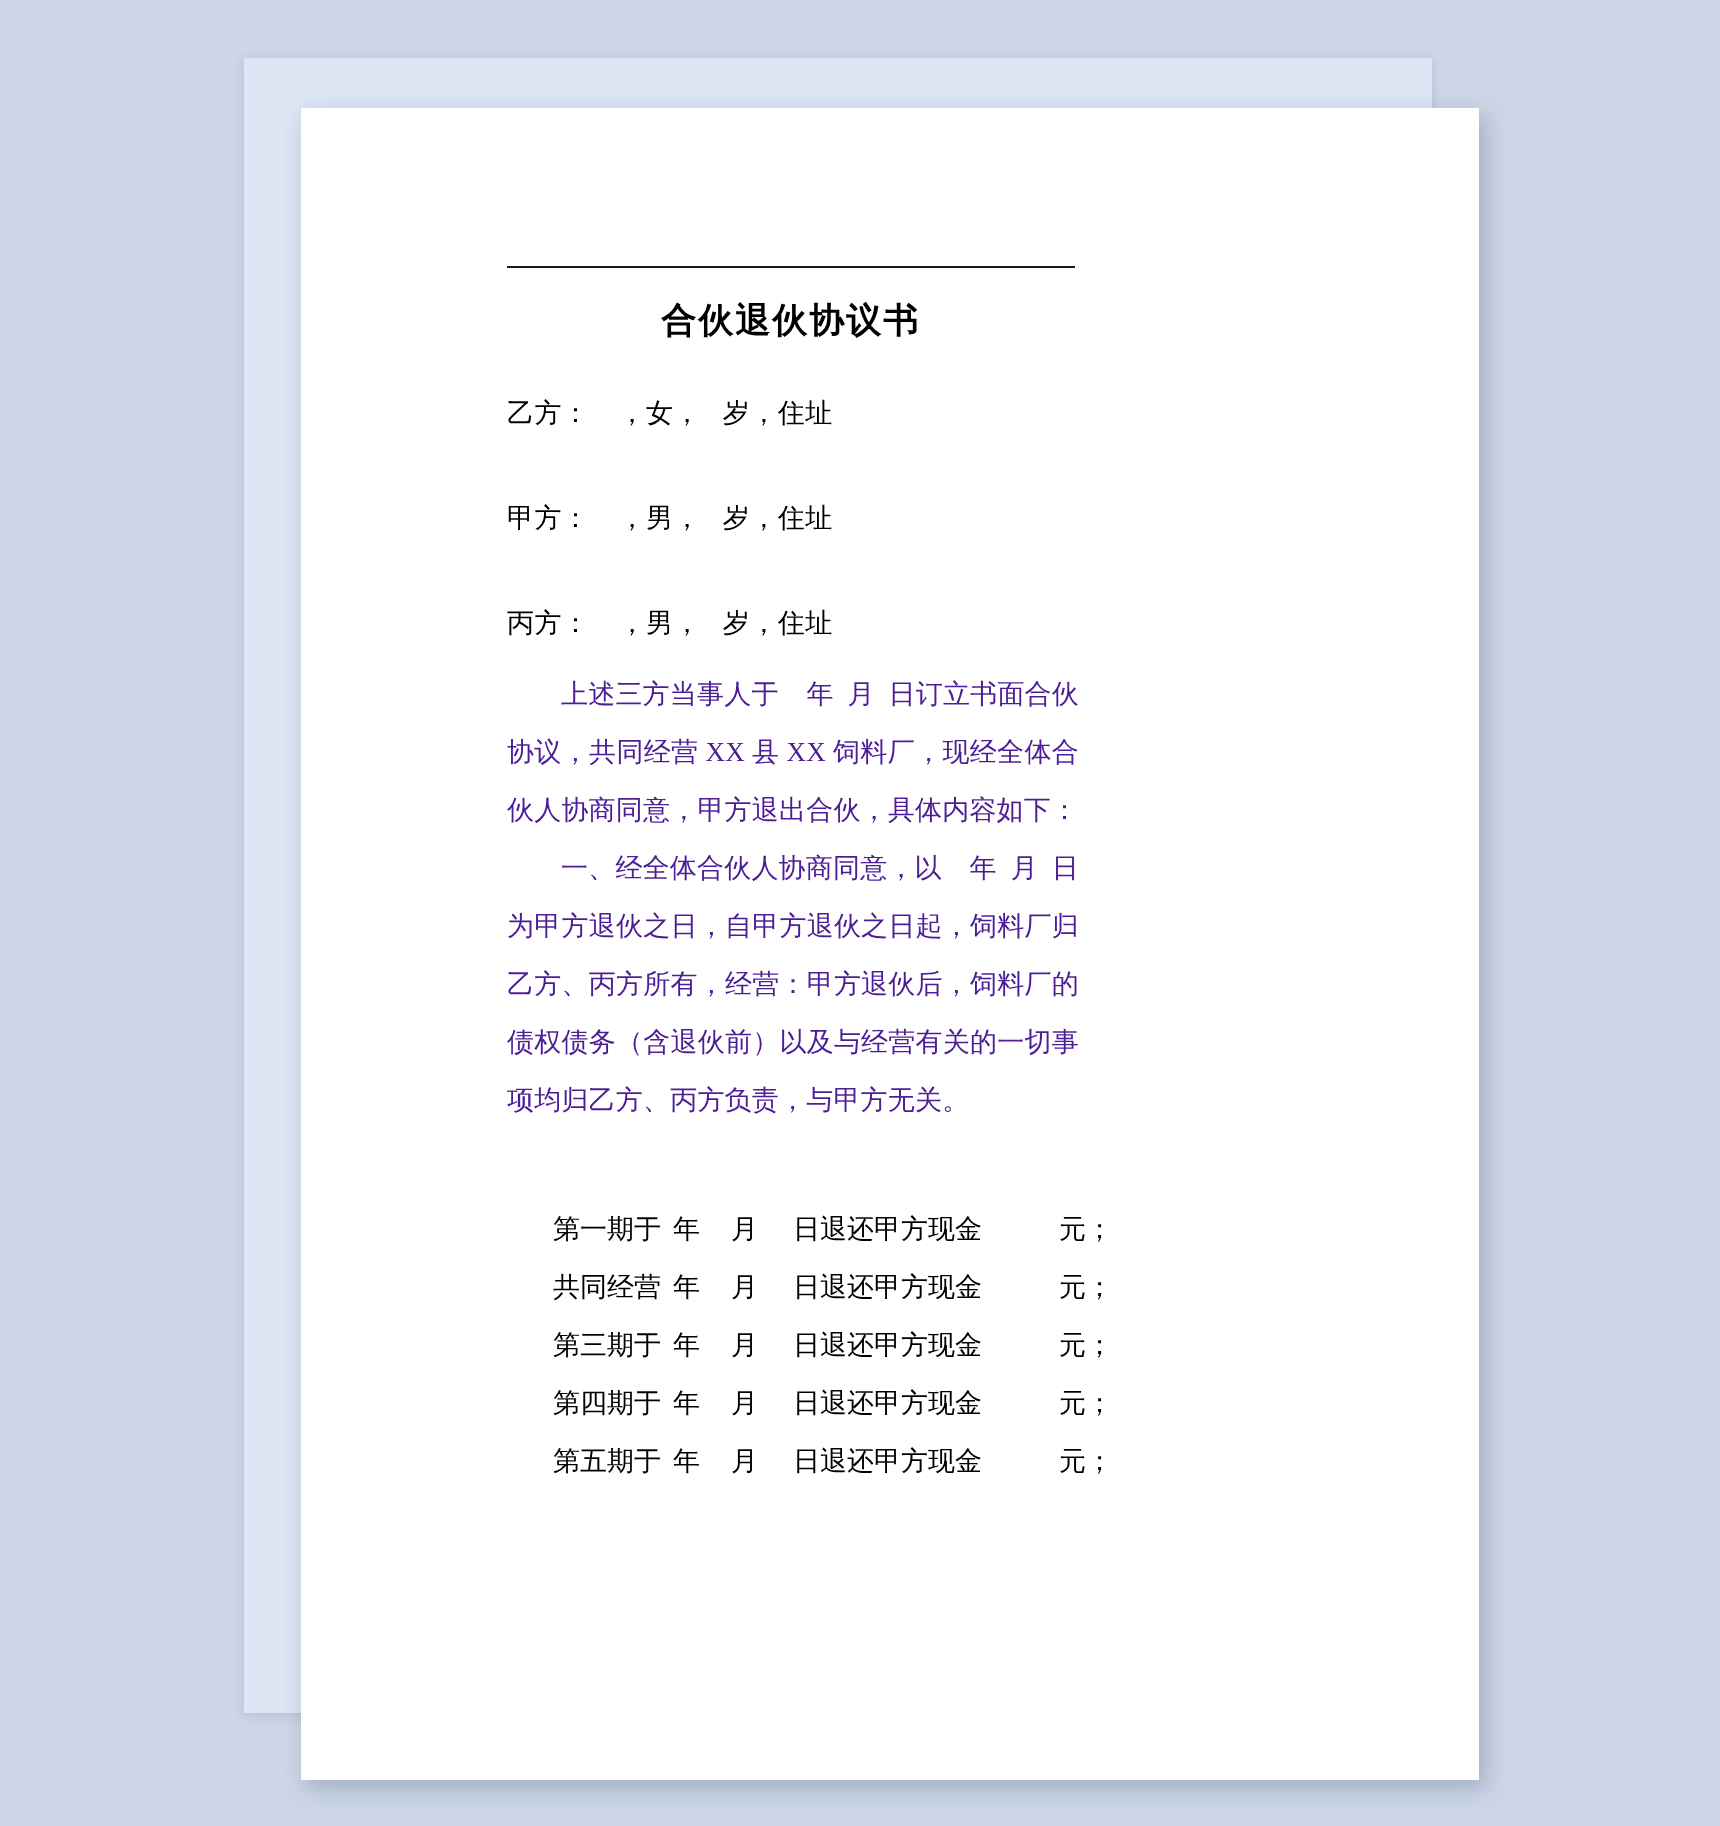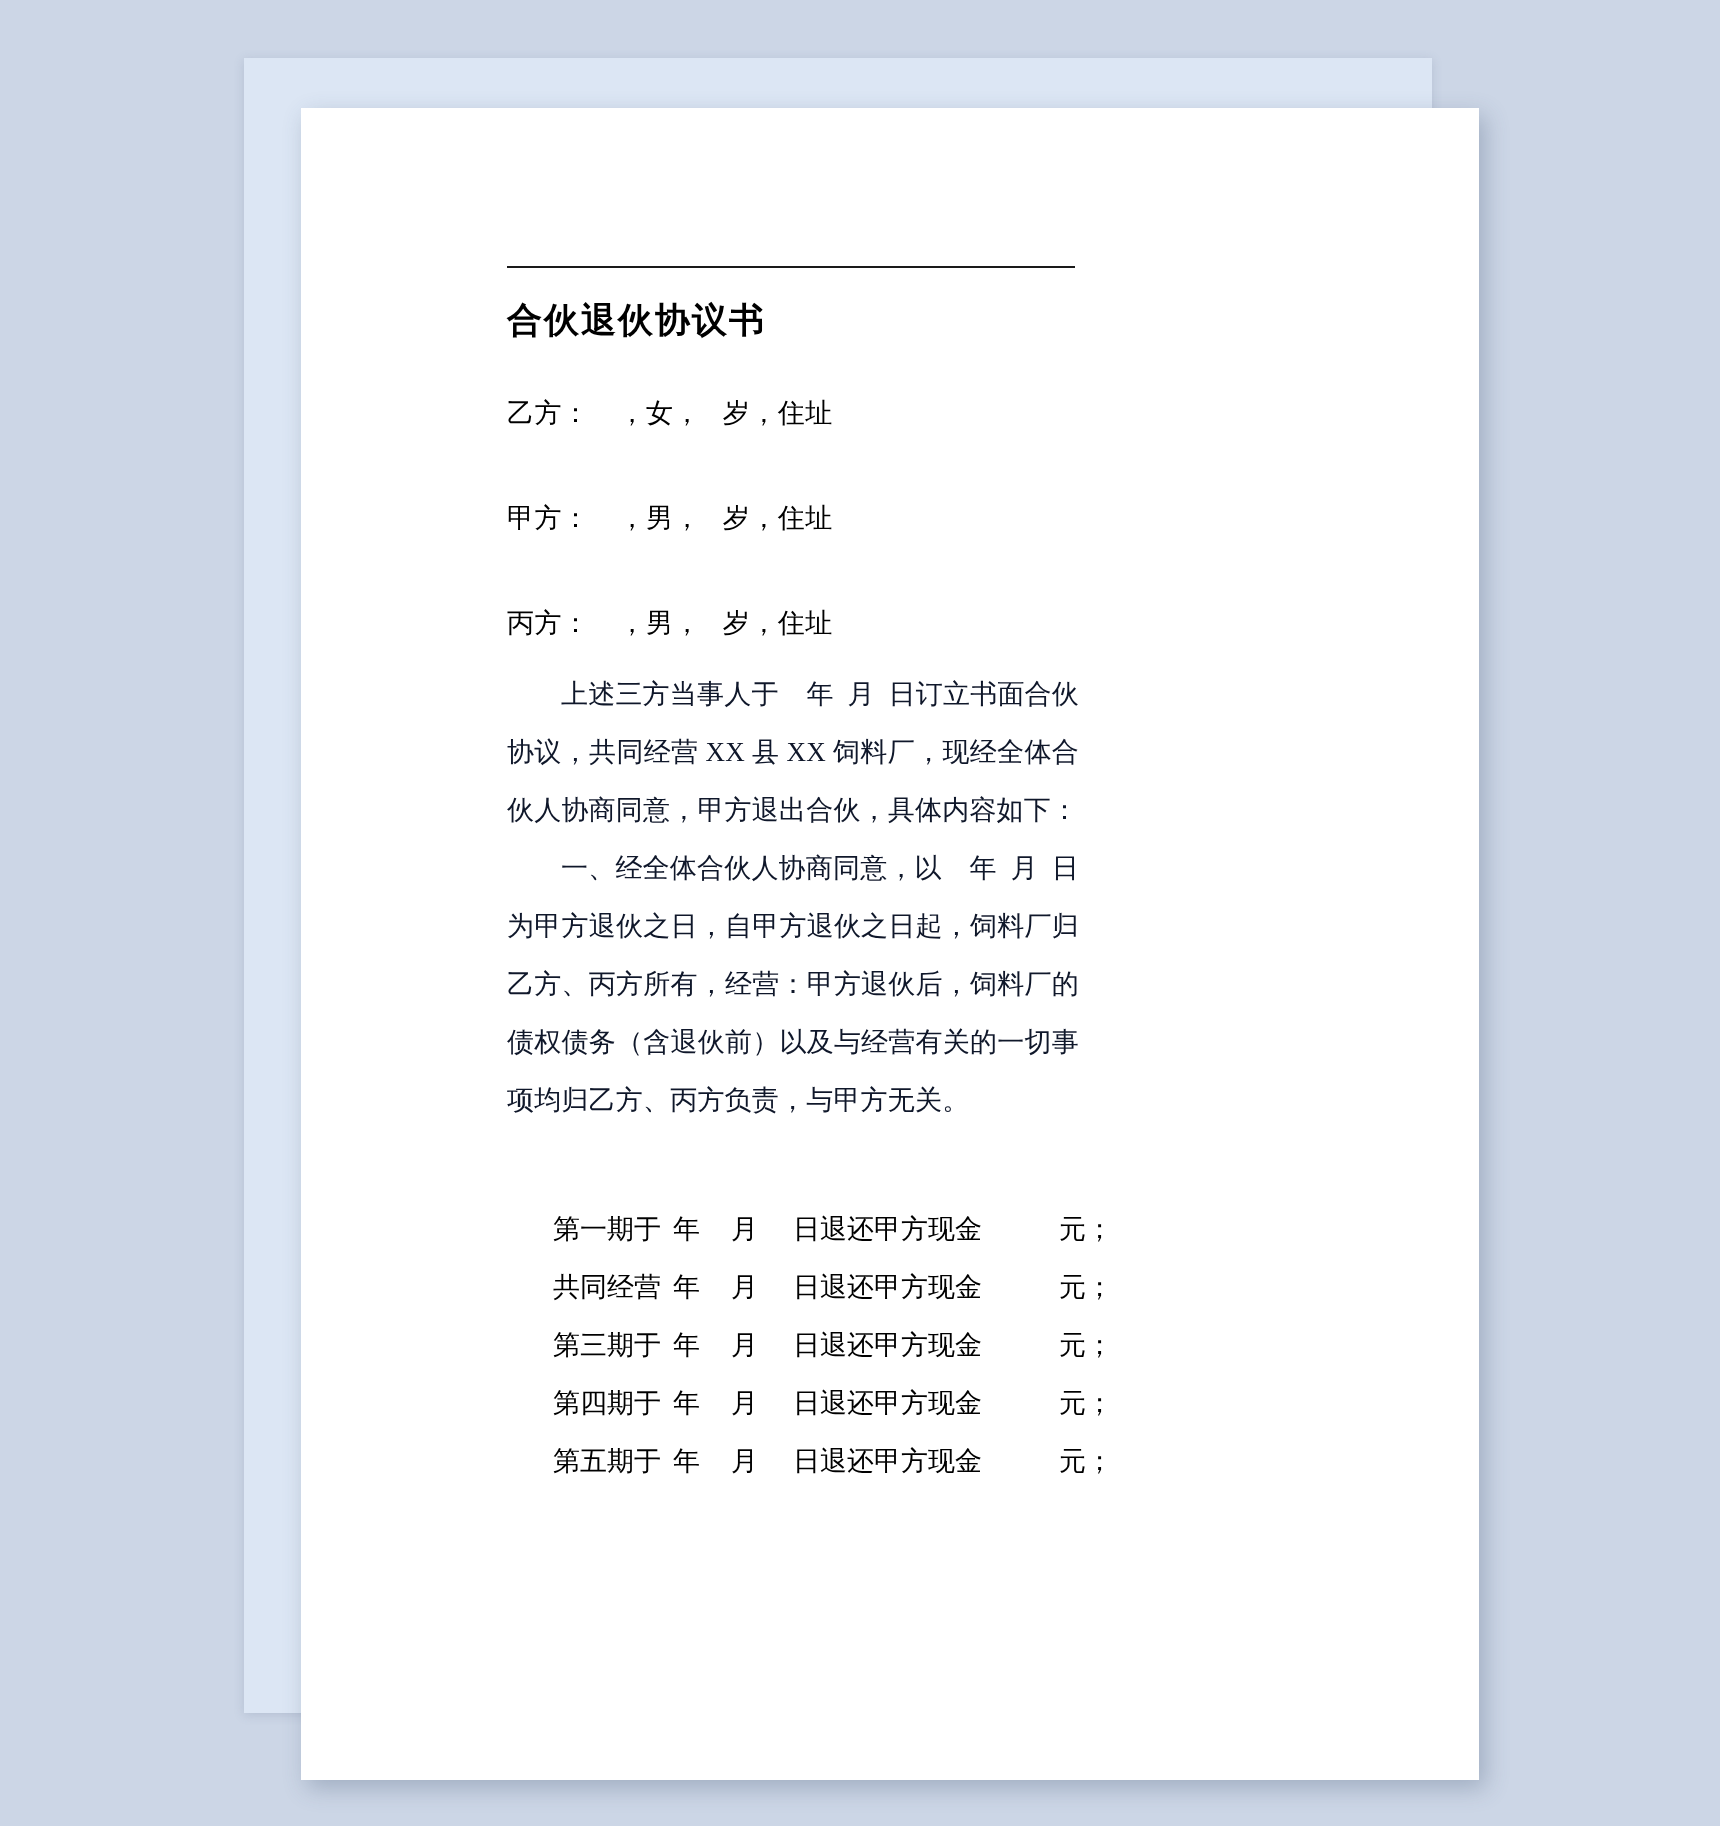--- a/index.html
+++ b/index.html
@@ -54,21 +54,21 @@
     width: 568px;
     height: 0;
     border-top: 2px solid #1a1a1a;
   }
 
   .doc-title {
     position: absolute;
     left: 206px;
     top: 190px;
     width: 568px;
-    text-align: left;
+    text-align: center;
     font-family: "DejaVu Sans", "Liberation Sans", sans-serif;
     font-weight: bold;
     font-size: 35px;
     letter-spacing: 2px;
     color: #000;
     line-height: 1.3;
   }
 
   
   .party-block {
@@ -88,21 +88,21 @@
 
   
   .body-block {
     position: absolute;
     left: 206px;
     top: 557px;
     width: 572px;
   }
   .para {
     font-size: 27px;
-    color: #0f172a;
+    color: #4c1d95;
     line-height: 58px;
     text-align: justify;
     text-align-last: left;
     text-justify: inter-ideograph;
     white-space: pre-wrap;
     margin: 0;
     letter-spacing: 0.2px;
   }
   .para.indent {
     text-indent: 2em;

